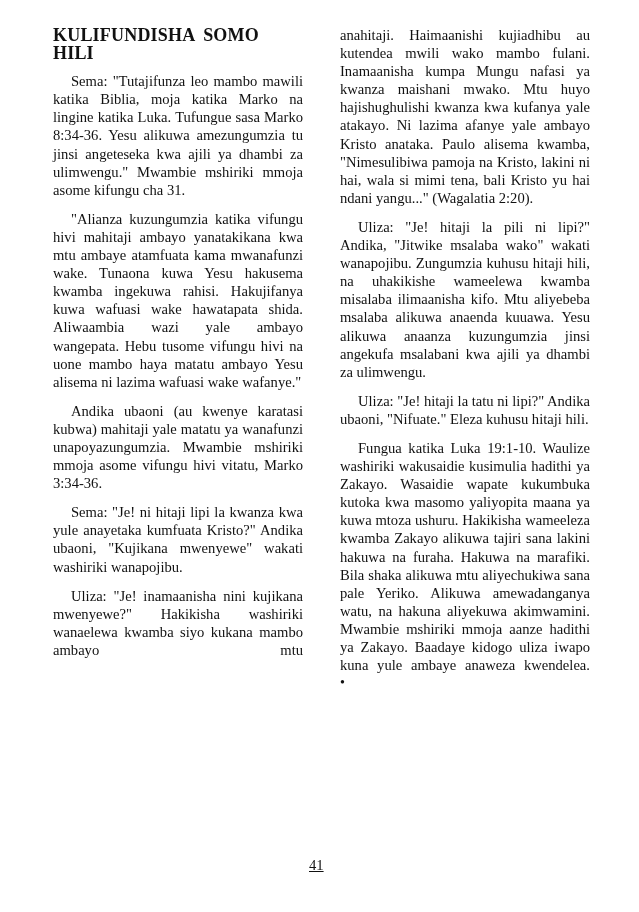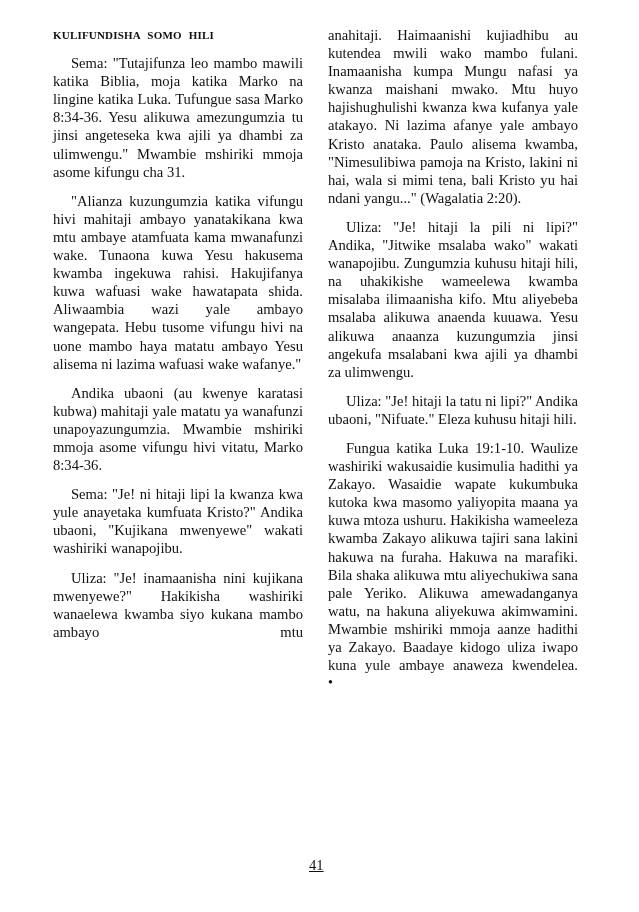--- a/index.html
+++ b/index.html
@@ -1,35 +1,35 @@
 <!DOCTYPE html>
 <html><head>
 <meta charset="utf-8">
 <style>
   html, body { margin: 0; padding: 0; background: #ffffff; }
   body { width: 639px; height: 912px; position: relative; overflow: hidden;
          font-family: "Liberation Serif", serif; color: #111111; }
   .col { position: absolute; top: 26px; width: 250px; font-size: 14.6px; line-height: 18.1px; }
   #col-left { left: 53px; }
-  #col-right { left: 328px; }
+  #col-right { left: 340px; }
   .p { margin: 0 0 11px 0; text-align: justify; text-indent: 18px; hyphens: none; }
   .p.noindent { text-indent: 0; }
   .p.tight { margin-bottom: 0; }
-  .h { margin: 0 0 10px 0; font-weight: bold; font-size: 11px; letter-spacing: 0.2px; word-spacing: 4px; }
+  .h { margin: 0 0 10px 0; font-weight: bold; font-size: 18px; letter-spacing: 0.2px; word-spacing: 4px; }
   .bullet { font-size: 14px; line-height: 14px; margin-top: 2px; }
   #page-number { position: absolute; top: 857px; left: 309px; font-size: 14.6px; text-decoration: underline; }
 </style>
 </head>
 <body>
 
 <div id="col-left" class="col">
   <p class="h">KULIFUNDISHA SOMO HILI</p>
   <p class="p">Sema: "Tutajifunza leo mambo mawili katika Biblia, moja katika Marko na lingine katika Luka. Tufungue sasa Marko 8:34-36. Yesu alikuwa amezungumzia tu jinsi angeteseka kwa ajili ya dhambi za ulimwengu." Mwambie mshiriki mmoja asome kifungu cha 31.</p>
   <p class="p">"Alianza kuzungumzia katika vifungu hivi mahitaji ambayo yanatakikana kwa mtu ambaye atamfuata kama mwanafunzi wake. Tunaona kuwa Yesu hakusema kwamba ingekuwa rahisi. Hakujifanya kuwa wafuasi wake hawatapata shida. Aliwaambia wazi yale ambayo wangepata. Hebu tusome vifungu hivi na uone mambo haya matatu ambayo Yesu alisema ni lazima wafuasi wake wafanye."</p>
-  <p class="p">Andika ubaoni (au kwenye karatasi kubwa) mahitaji yale matatu ya wanafunzi unapoyazungumzia. Mwambie mshiriki mmoja asome vifungu hivi vitatu, Marko 8:34-36.</p>
+  <p class="p">Andika ubaoni (au kwenye karatasi kubwa) mahitaji yale matatu ya wanafunzi unapoyazungumzia. Mwambie mshiriki mmoja asome vifungu hivi vitatu, Marko 3:34-36.</p>
   <p class="p">Sema: "Je! ni hitaji lipi la kwanza kwa yule anayetaka kumfuata Kristo?" Andika ubaoni, "Kujikana mwenyewe" wakati washiriki wanapojibu.</p>
   <p class="p tight" style="text-align-last: justify;">Uliza: "Je! inamaanisha nini kujikana mwenyewe?" Hakikisha washiriki wanaelewa kwamba siyo kukana mambo ambayo mtu</p>
 </div>
 
 <div id="col-right" class="col">
   <p class="p noindent">anahitaji. Haimaanishi kujiadhibu au kutendea mwili wako mambo fulani. Inamaanisha kumpa Mungu nafasi ya kwanza maishani mwako. Mtu huyo hajishughulishi kwanza kwa kufanya yale atakayo. Ni lazima afanye yale ambayo Kristo anataka. Paulo alisema kwamba, "Nimesulibiwa pamoja na Kristo, lakini ni hai, wala si mimi tena, bali Kristo yu hai ndani yangu..." (Wagalatia 2:20).</p>
   <p class="p">Uliza: "Je! hitaji la pili ni lipi?" Andika, "Jitwike msalaba wako" wakati wanapojibu. Zungumzia kuhusu hitaji hili, na uhakikishe wameelewa kwamba misalaba ilimaanisha kifo. Mtu aliyebeba msalaba alikuwa anaenda kuuawa. Yesu alikuwa anaanza kuzungumzia jinsi angekufa msalabani kwa ajili ya dhambi za ulimwengu.</p>
   <p class="p">Uliza: "Je! hitaji la tatu ni lipi?" Andika ubaoni, "Nifuate." Eleza kuhusu hitaji hili.</p>
   <p class="p tight" style="text-align-last: justify;">Fungua katika Luka 19:1-10. Waulize washiriki wakusaidie kusimulia hadithi ya Zakayo. Wasaidie wapate kukumbuka kutoka kwa masomo yaliyopita maana ya kuwa mtoza ushuru. Hakikisha wameeleza kwamba Zakayo alikuwa tajiri sana lakini hakuwa na furaha. Hakuwa na marafiki. Bila shaka alikuwa mtu aliyechukiwa sana pale Yeriko. Alikuwa amewadanganya watu, na hakuna aliyekuwa akimwamini. Mwambie mshiriki mmoja aanze hadithi ya Zakayo. Baadaye kidogo uliza iwapo kuna yule ambaye anaweza kwendelea.</p>
   <div class="bullet">•</div>

